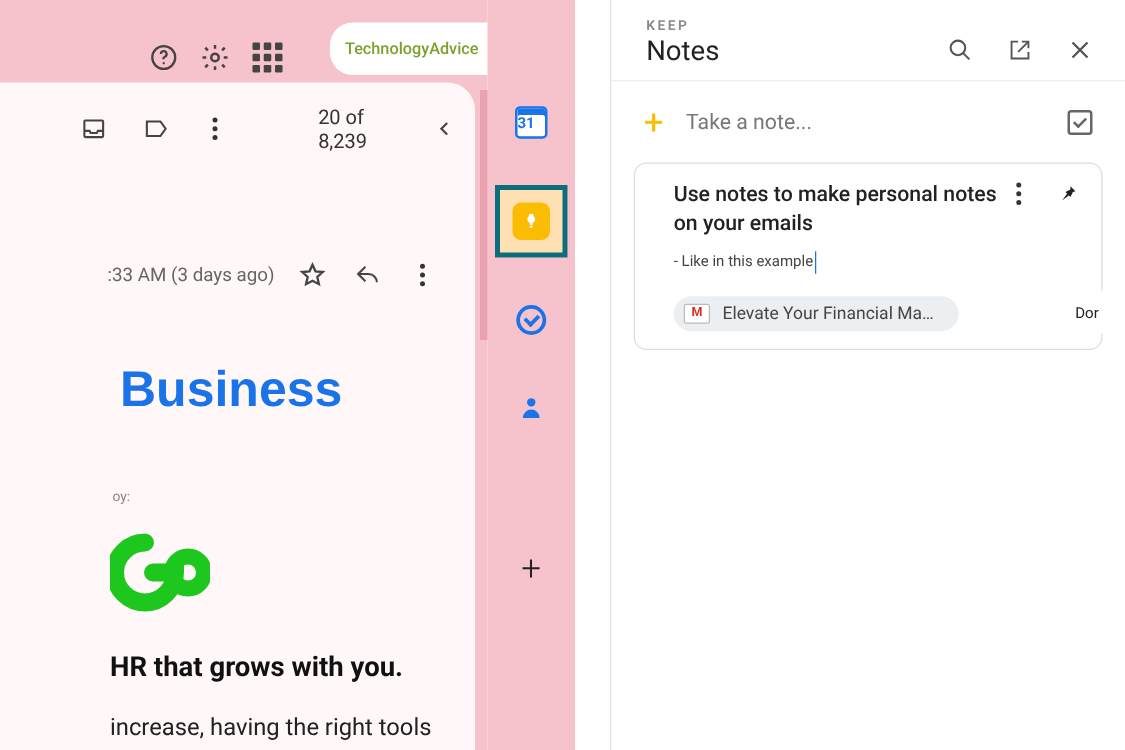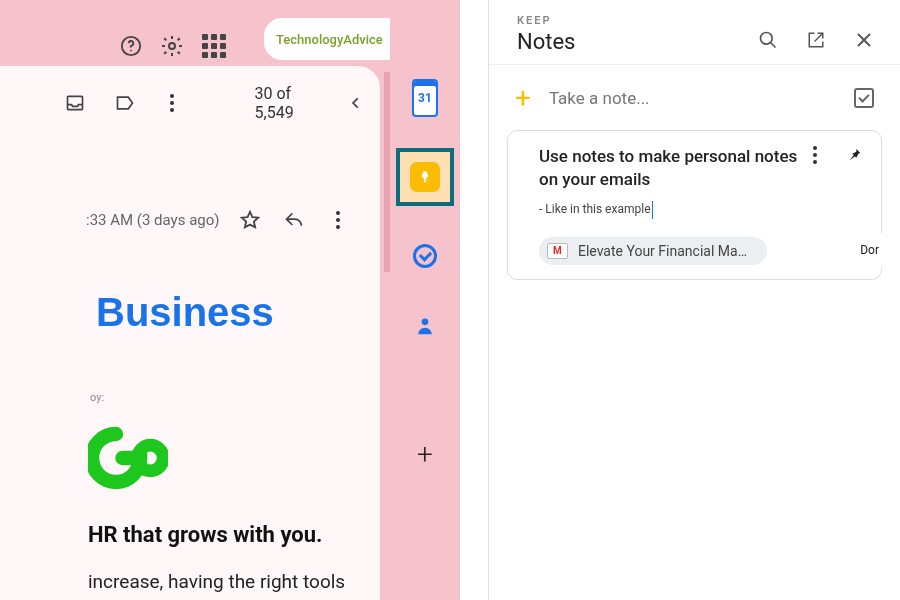--- a/index.html
+++ b/index.html
@@ -68,22 +68,22 @@
     padding-top:78px; gap:30px;
   }
   .rail .thin-scroll {
     position:absolute; left:-6px; top:72px; width:6px; height:200px; background:#e9a2b0;
   }
   .rail-item {
     width:40px; height:40px; display:flex; align-items:center; justify-content:center;
     border-radius:10px; cursor:pointer;
   }
   .cal-icon {
-    width:26px; height:38px; background:#fff; border:2px solid #1a73e8; border-radius:4px;
-    display:flex; align-items:center; justify-content:center; font-size:12px; font-weight:700; color:#1a73e8;
+    width:26px; height:26px; background:#fff; border:2px solid #1a73e8; border-radius:4px;
+    display:flex; align-items:center; justify-content:flex-start; font-size:12px; font-weight:700; color:#1a73e8;
     box-shadow: inset 0 5px 0 #1a73e8;
   }
   .keep-selected {
     width:58px; height:58px; border:4px solid #0e6d7c; background:#ffe0b2;
     display:flex; align-items:center; justify-content:center;
   }
   .keep-bulb {
     width:30px; height:30px; background:#fbbc04; border-radius:7px;
     display:flex; align-items:center; justify-content:center;
   }
@@ -200,21 +200,21 @@
           </svg>
       </div>
       <div class="icon-btn">
         <div class="vdots">
             <span></span>
             <span></span>
             <span></span>
           </div>
       </div>
       <div class="spacer"></div>
-      <div class="count">30 of 5,549</div>
+      <div class="count">20 of 8,239</div>
       <div class="icon-btn" style="margin-left:18px">
         <svg width="14" height="14" viewBox="0 0 24 24" fill="none" stroke="#444" stroke-width="3">
             <path d="M15 4l-8 8 8 8"></path>
           </svg>
       </div>
     </div>
 
     <div class="msg-header">
       <span class="time">:33 AM (3 days ago)</span>
       <div class="icon-btn">

